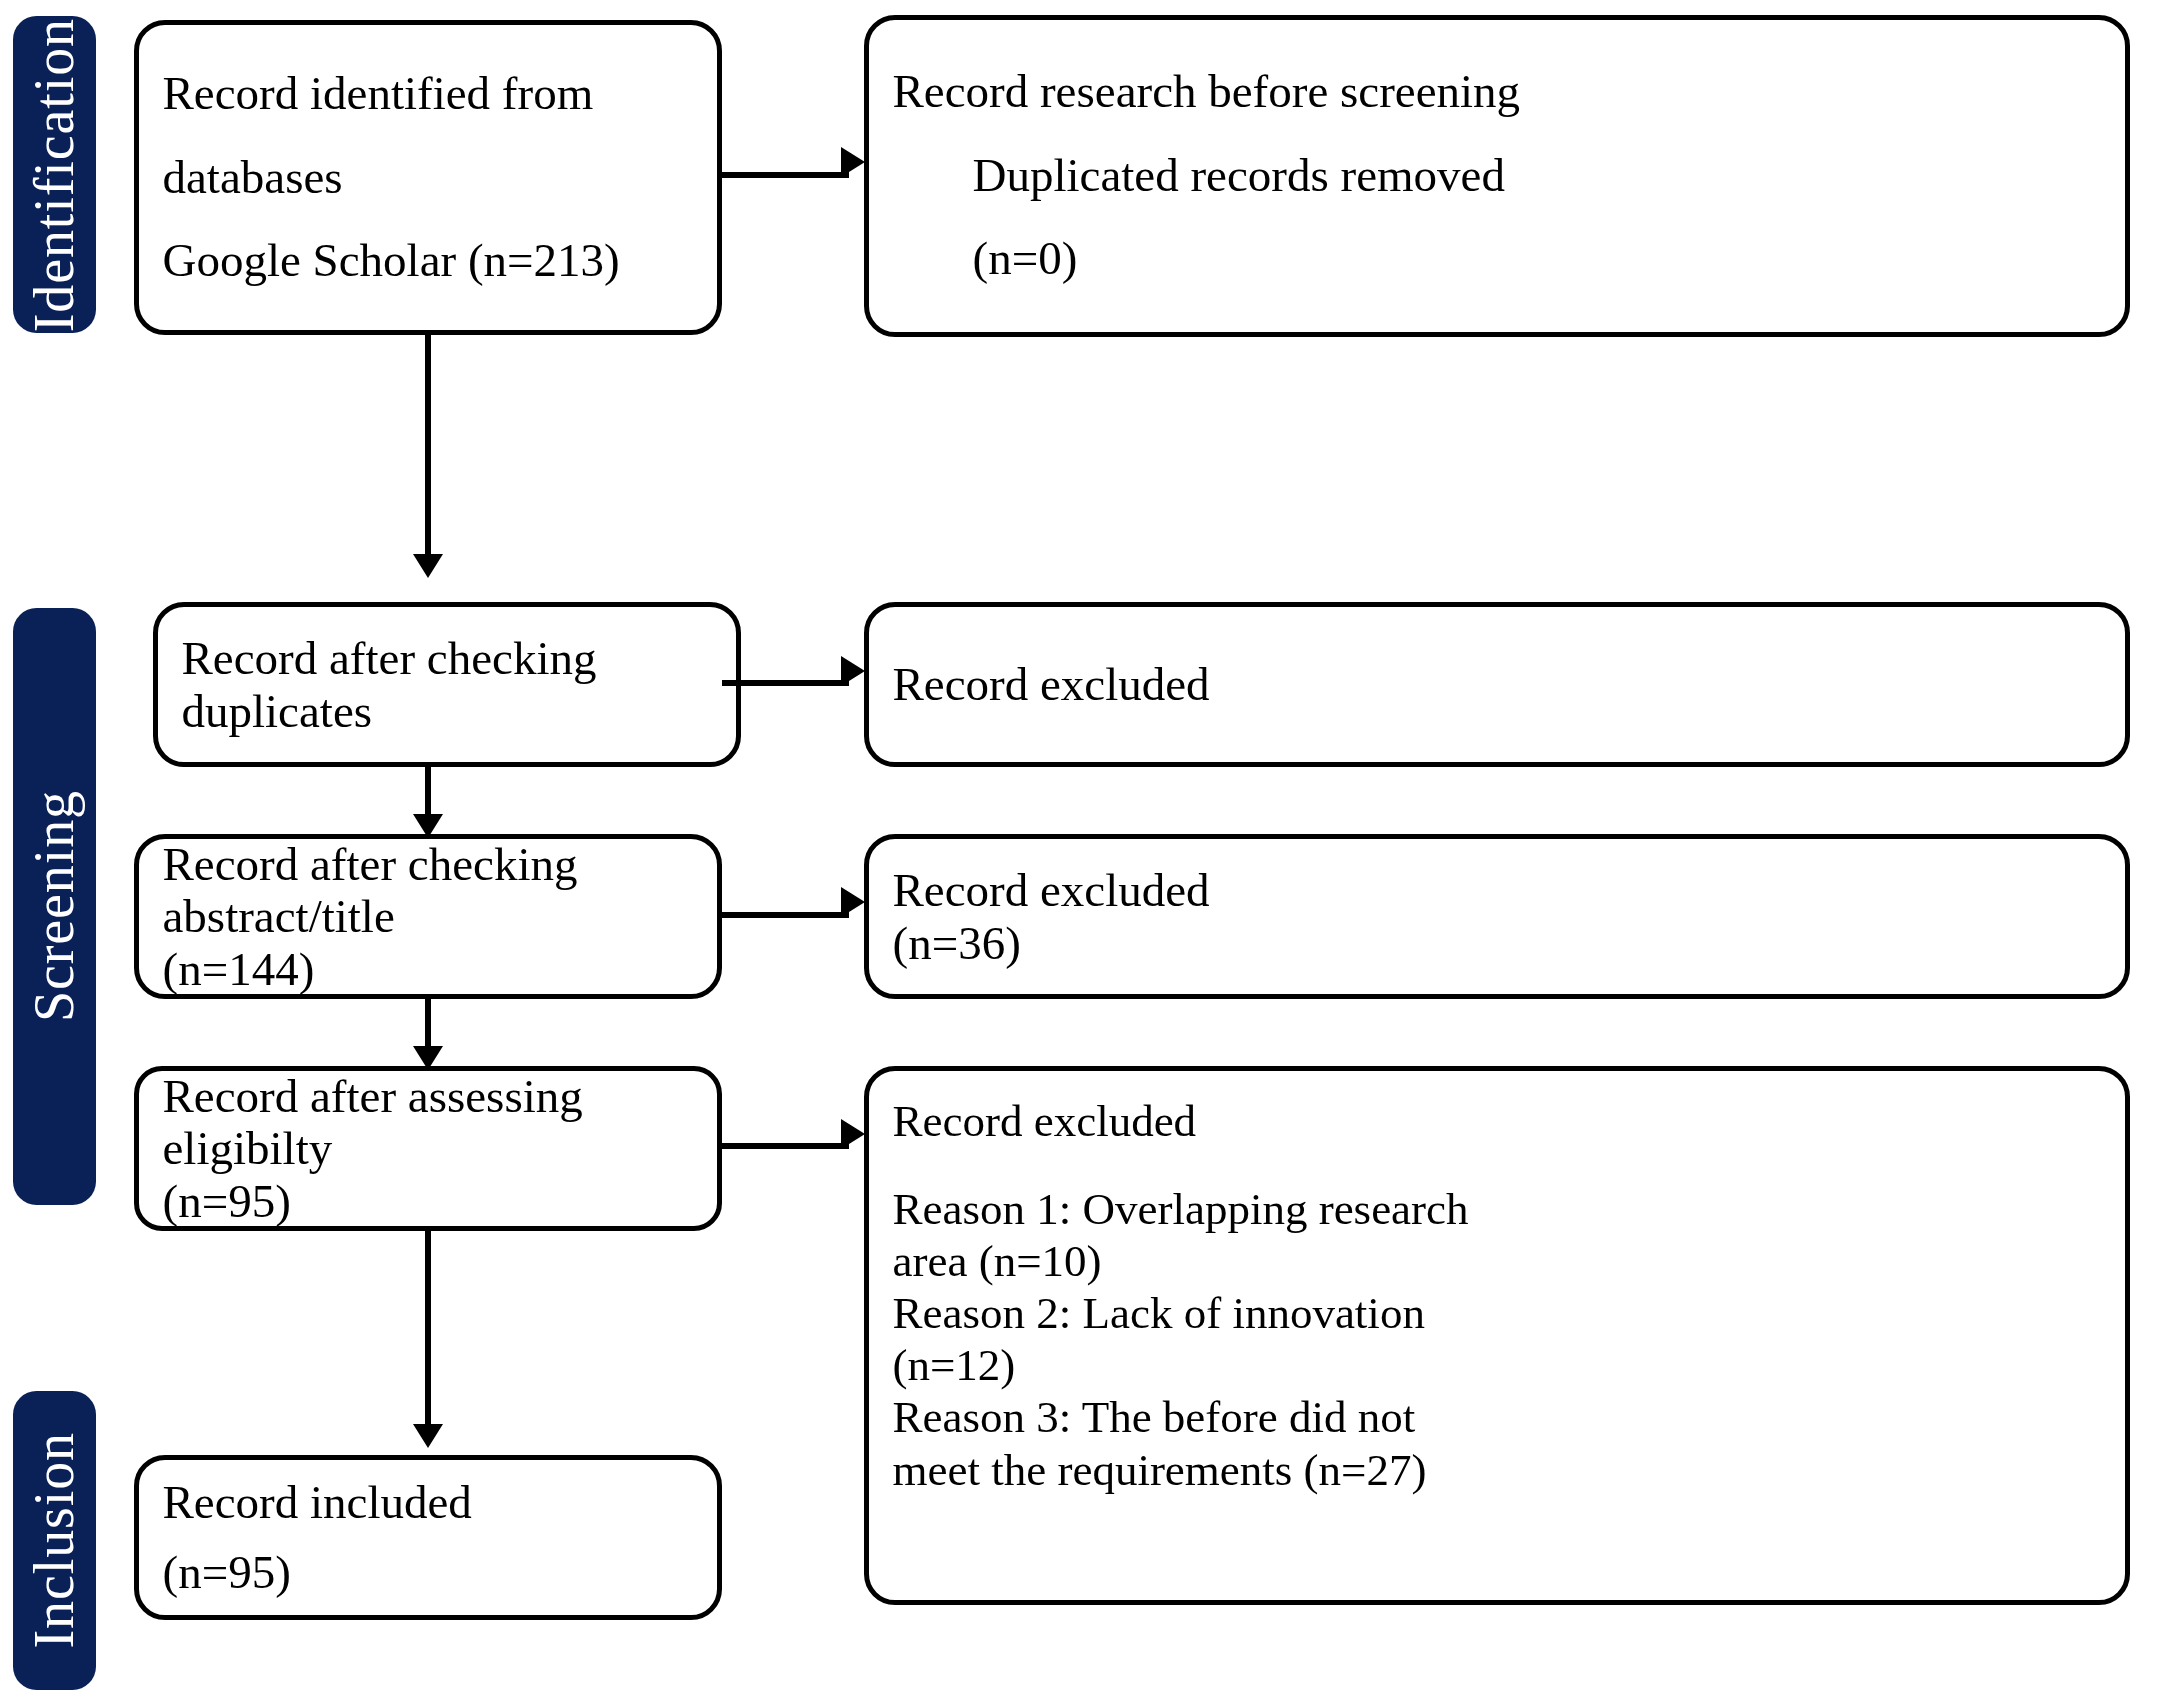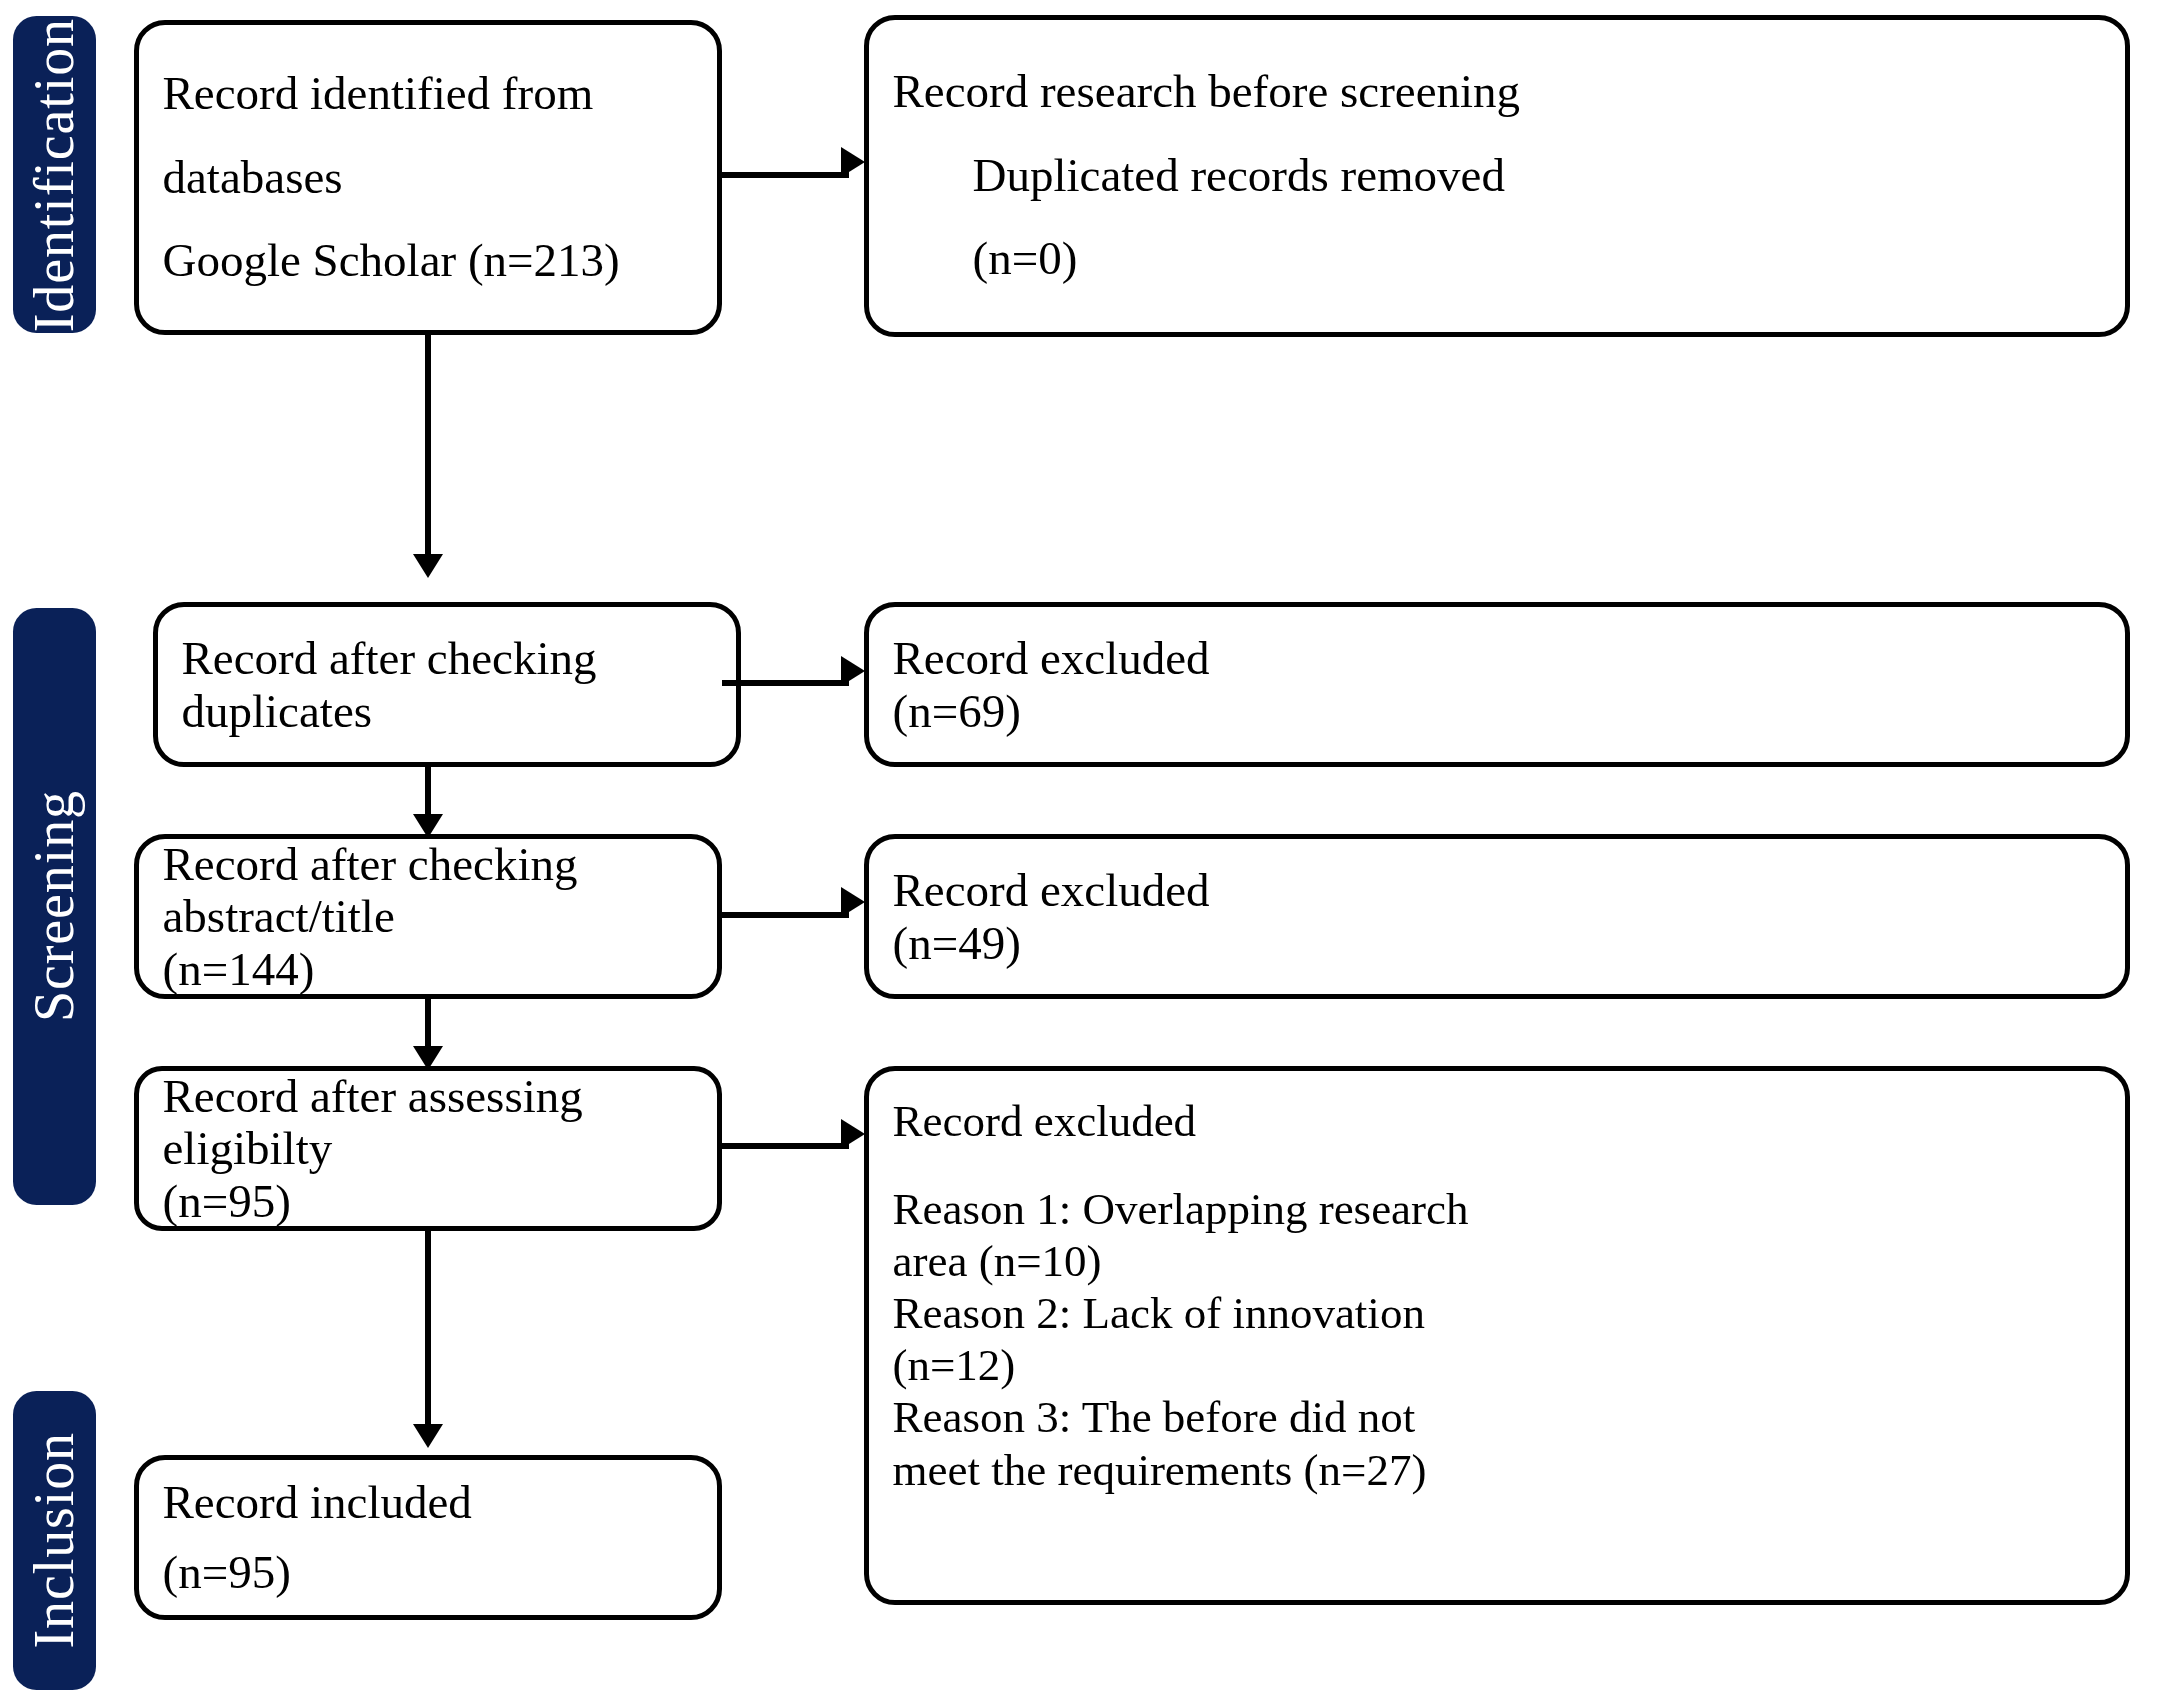--- a/index.html
+++ b/index.html
@@ -129,37 +129,36 @@
 
   <div class="vline" style="left:425px; top:335px; height:226px;"></div>
   <div class="arrow-down" style="left:413px; top:554px;"></div>
 
   <div class="flow-box" style="left:134px; top:602px; width:588px; height:165px;margin-left:19px;">
     <div class="line">Record after checking duplicates</div>
   </div>
 
   <div class="flow-box" style="left:864px; top:602px; width:1266px; height:165px;">
     <div class="line">Record excluded</div>
-    <div class="line">(n=69)</div>
   </div>
 
   <div class="hline" style="left:722px; top:680px; width:127px;"></div>
   <div class="arrow-right" style="left:841px; top:656px;"></div>
 
   <div class="vline" style="left:425px; top:767px; height:56px;"></div>
   <div class="arrow-down" style="left:413px; top:814px;"></div>
 
   <div class="flow-box" style="left:134px; top:834px; width:588px; height:165px;">
     <div class="line">Record after checking abstract/title</div>
     <div class="line">(n=144)</div>
   </div>
 
   <div class="flow-box" style="left:864px; top:834px; width:1266px; height:165px;">
     <div class="line">Record excluded</div>
-    <div class="line">(n=49)</div>
+    <div class="line">(n=36)</div>
   </div>
 
   <div class="hline" style="left:722px; top:912px; width:127px;"></div>
   <div class="arrow-right" style="left:841px; top:887px;"></div>
 
   <div class="vline" style="left:425px; top:999px; height:56px;"></div>
   <div class="arrow-down" style="left:413px; top:1046px;"></div>
 
   <div class="flow-box" style="left:134px; top:1066px; width:588px; height:165px;border-radius:28px;">
     <div class="line">Record after assessing eligibilty</div>

